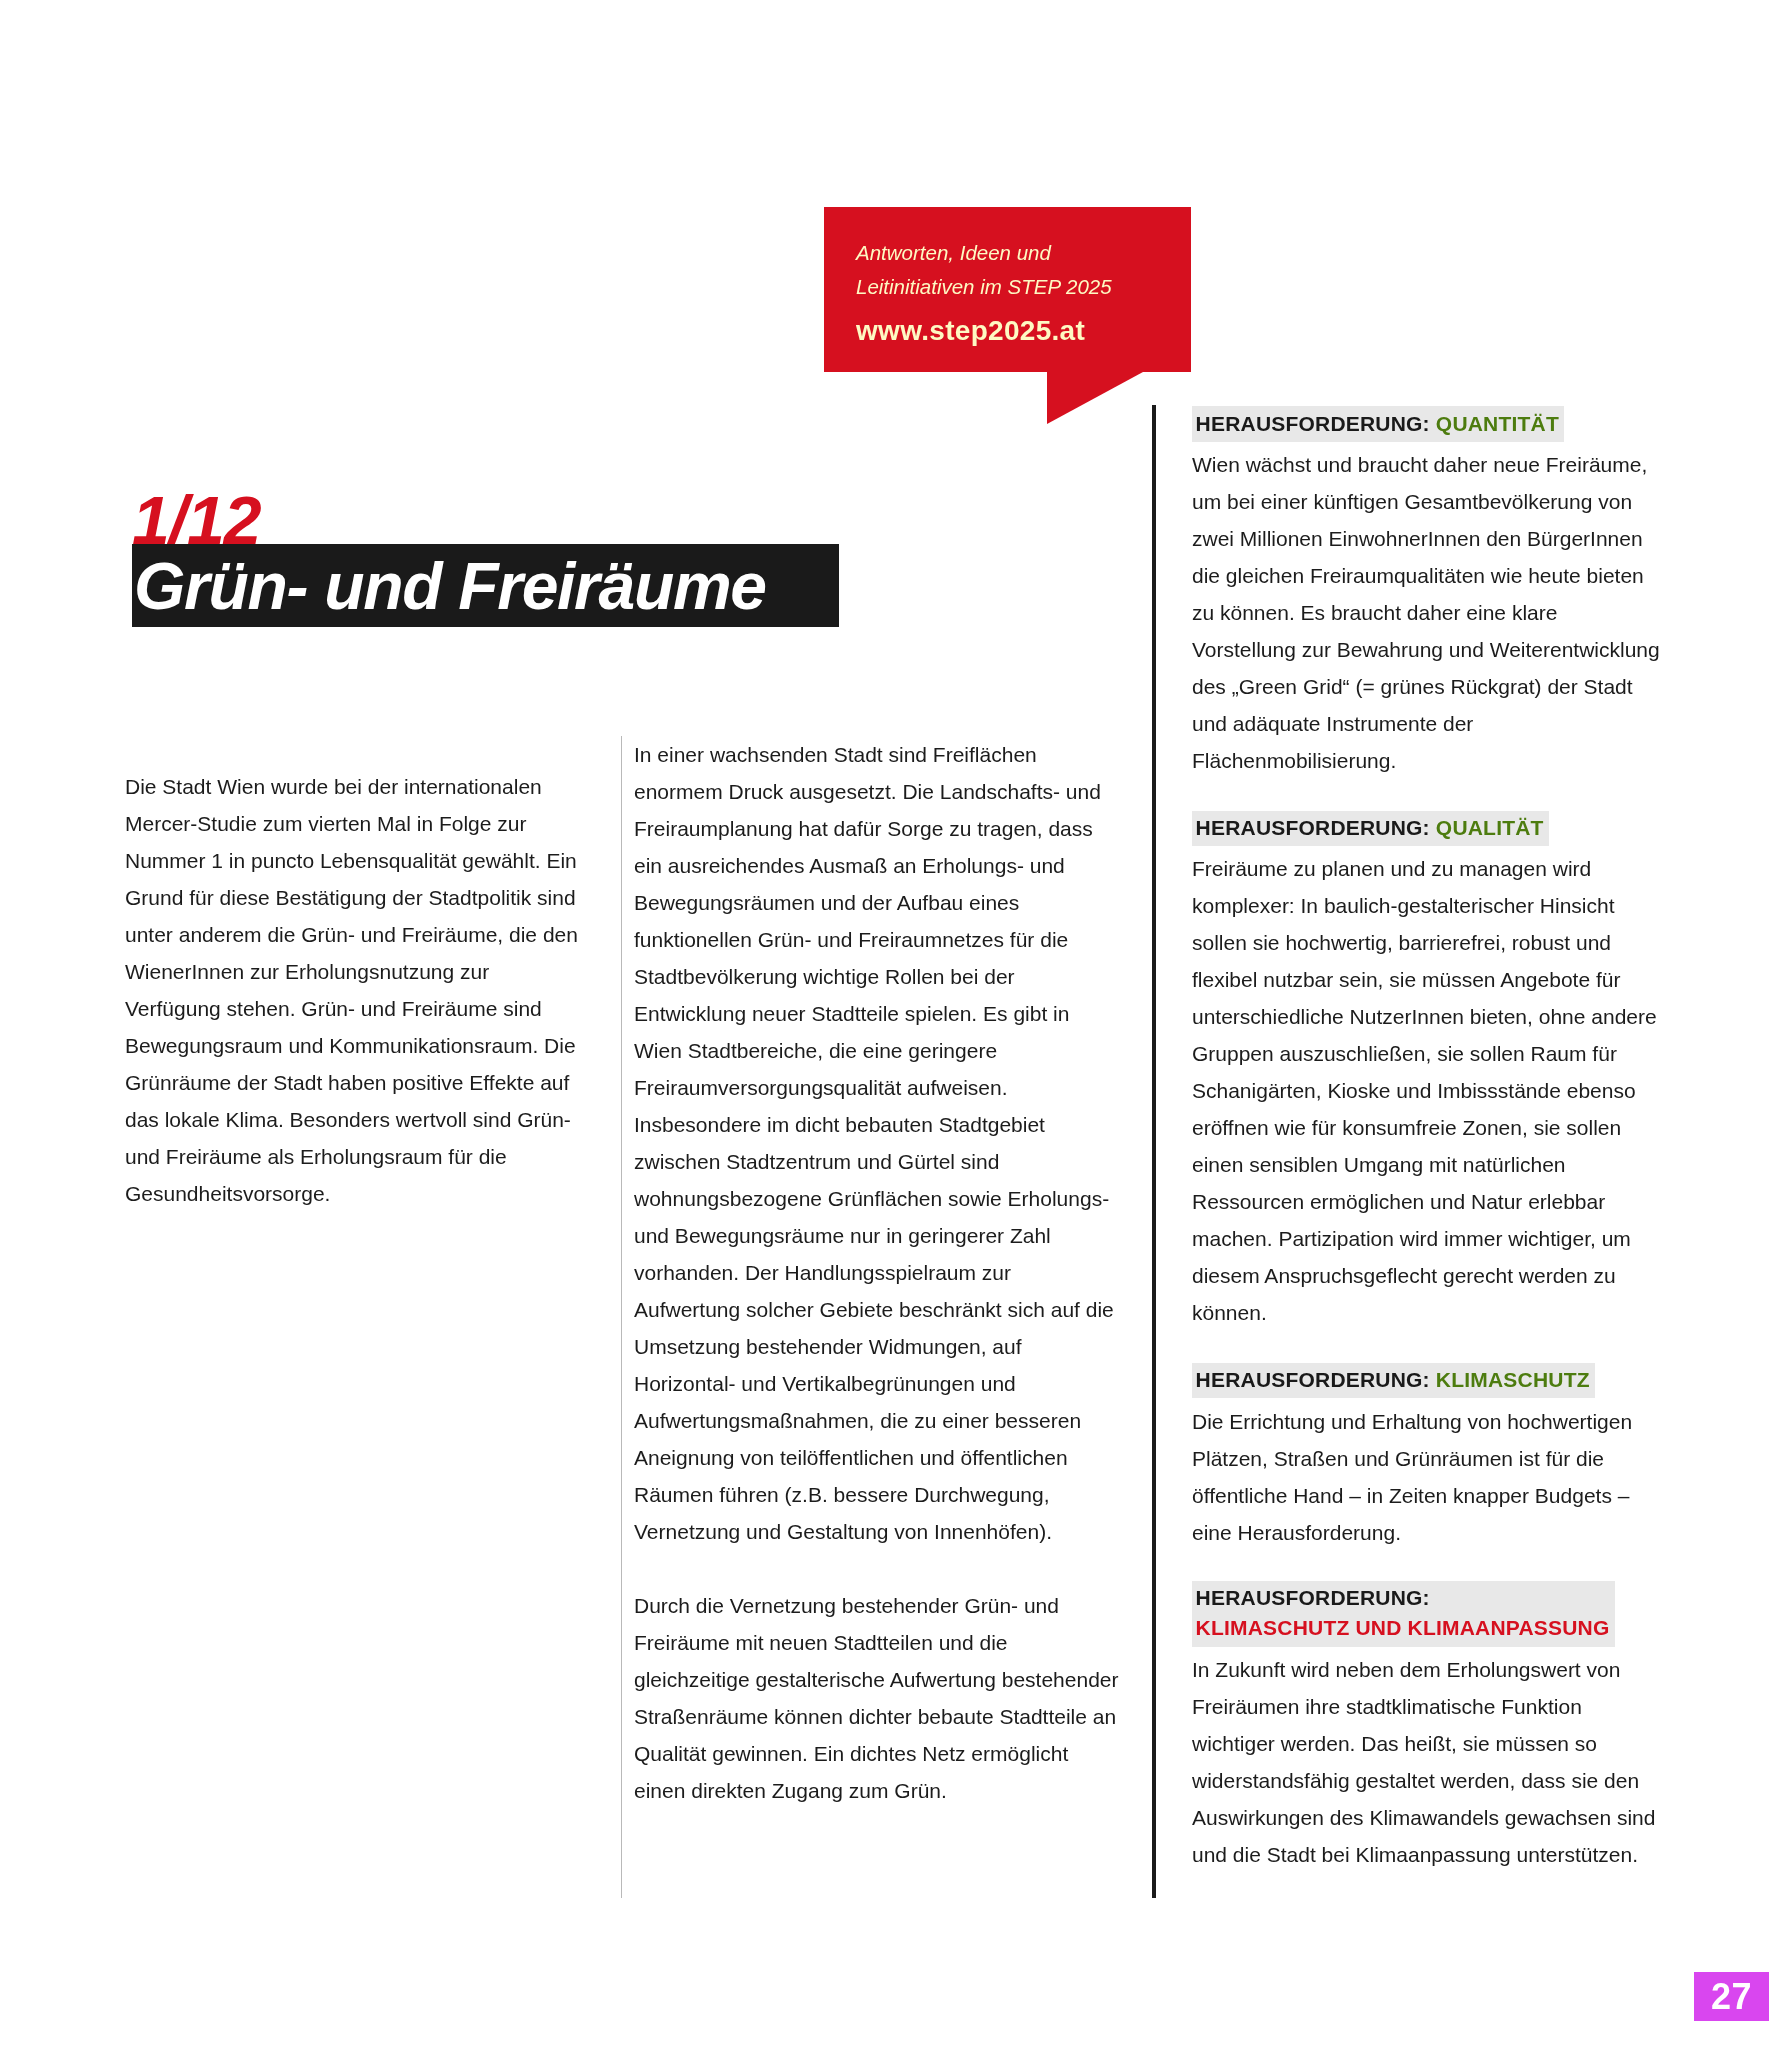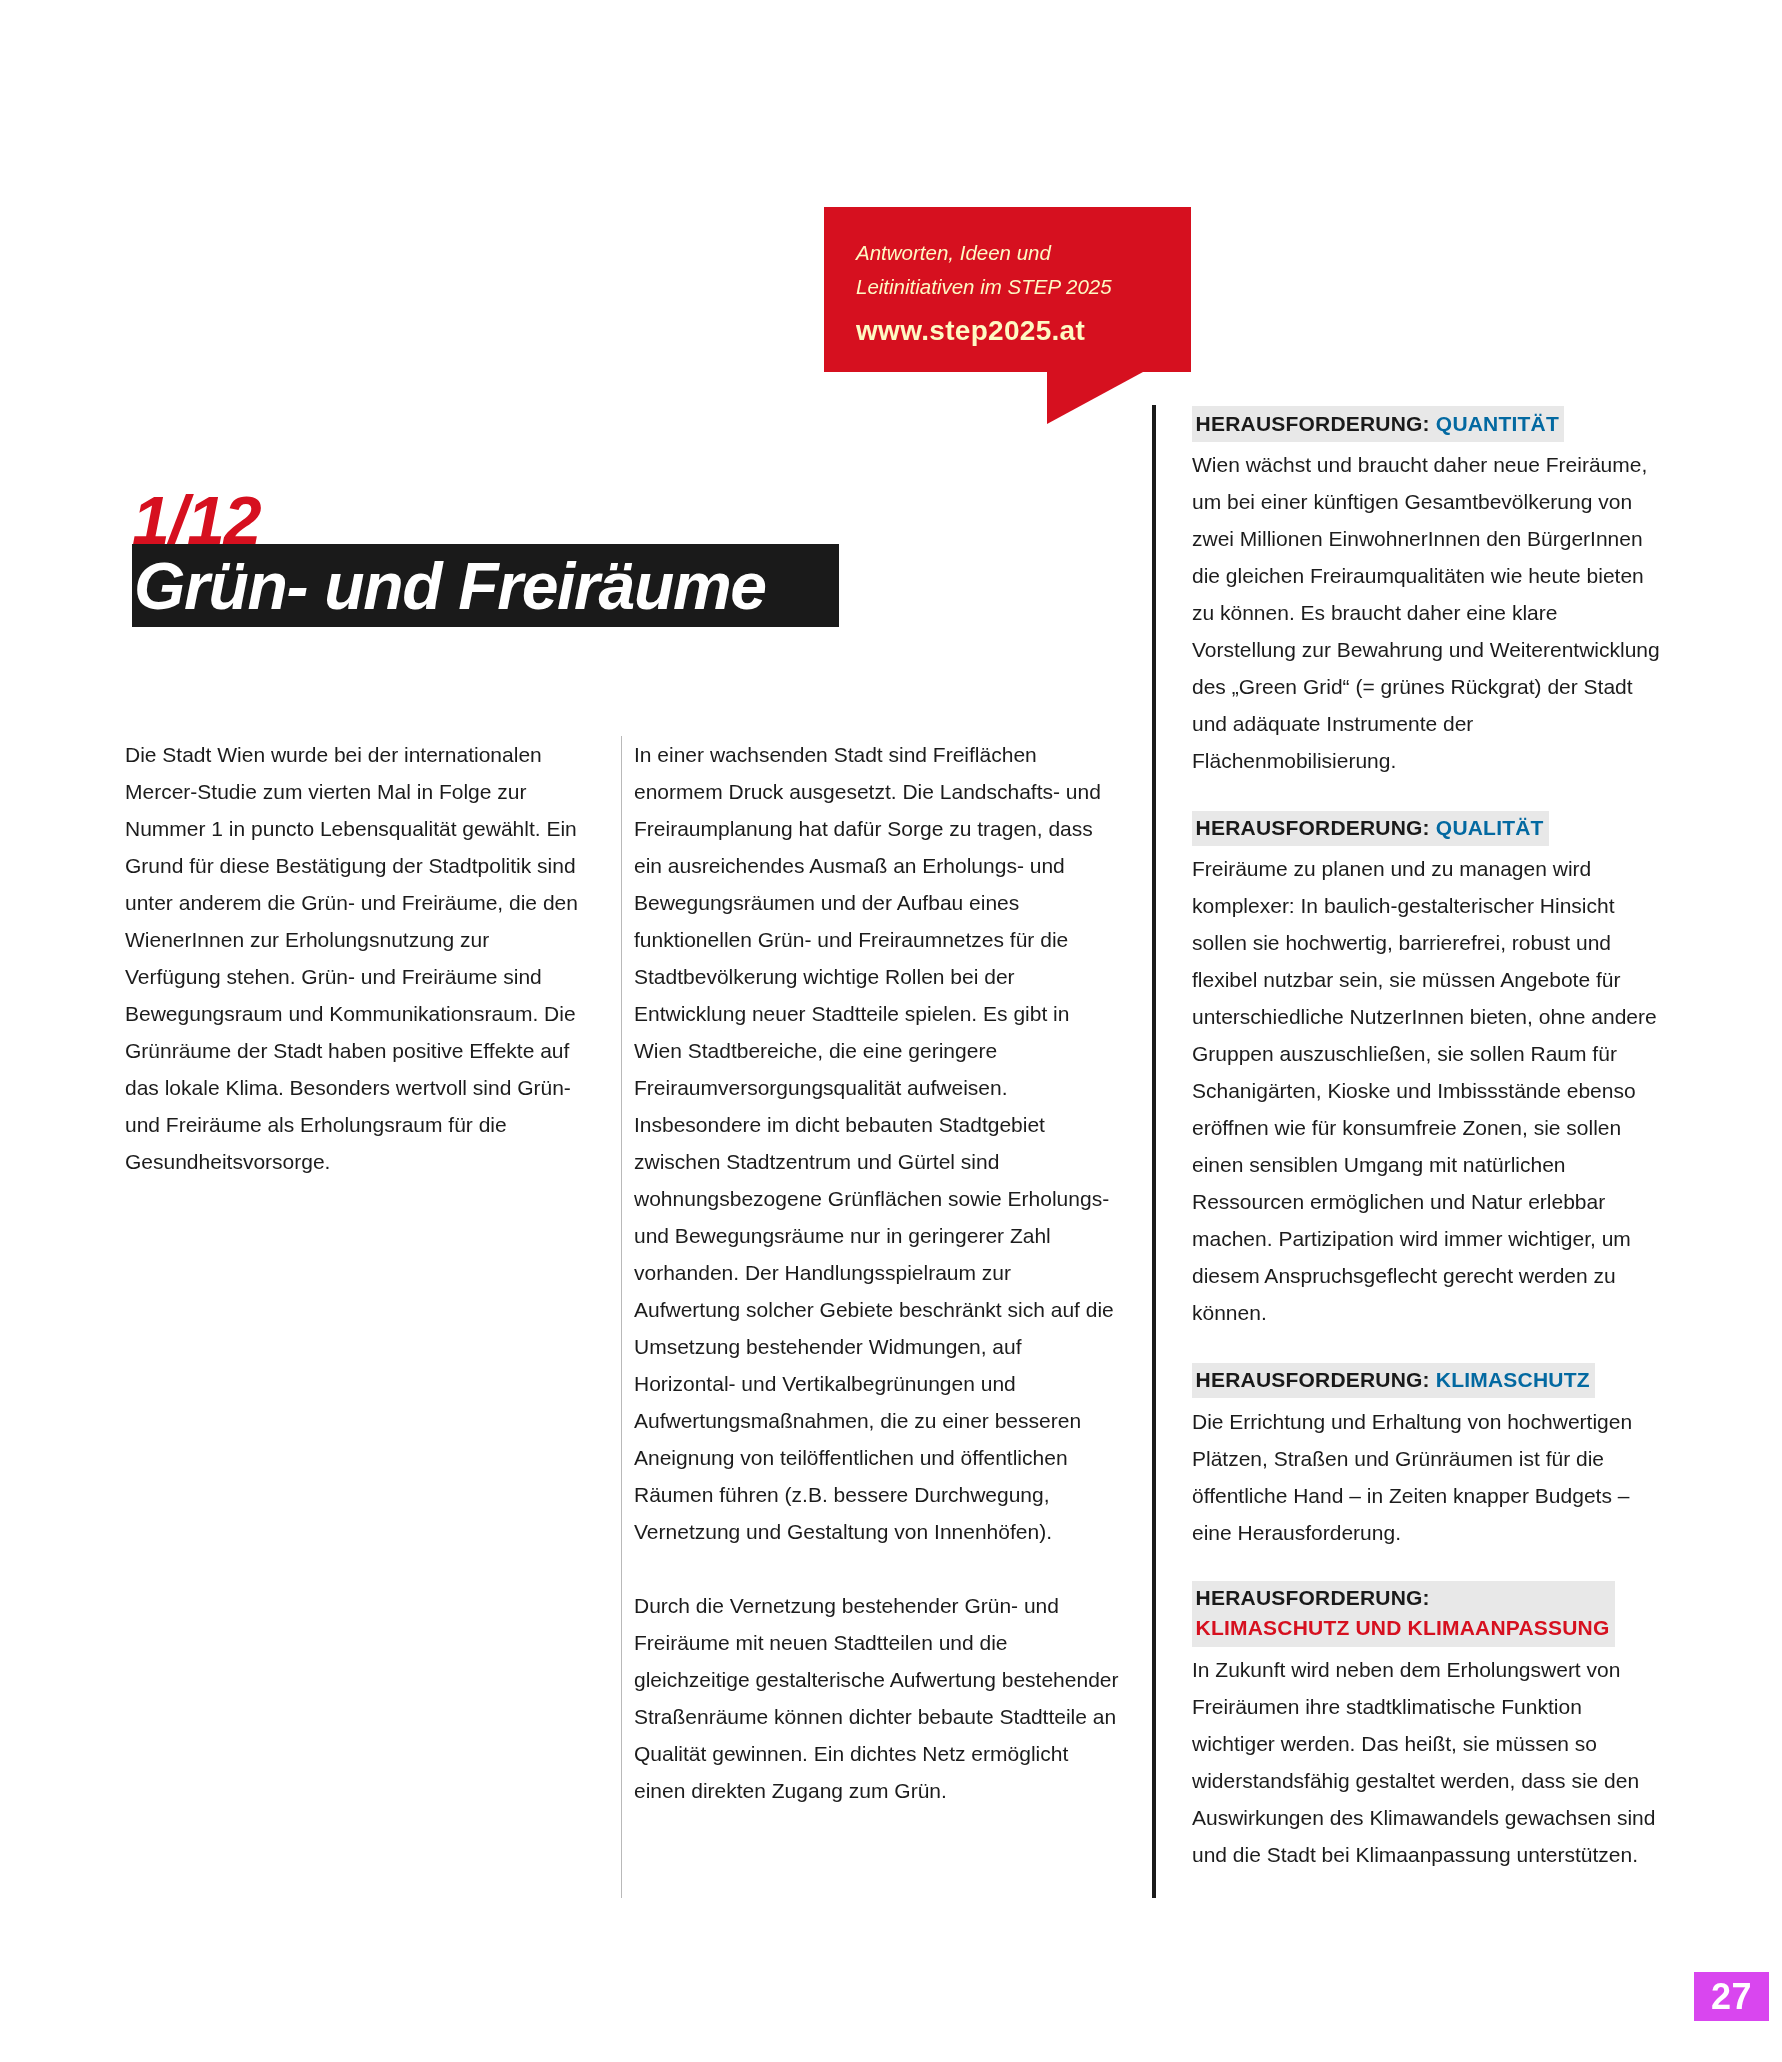--- a/index.html
+++ b/index.html
@@ -95,21 +95,21 @@
     position: absolute;
     font-size: 21px;
     line-height: 37px;
     color: #1c1c1c;
   }
   .col p {
     margin: 0 0 37px 0;
   }
   .col-1 {
     left: 125px;
-    top: 736px;
+    top: 768px;
     width: 460px;
   }
   .col-2 {
     left: 634px;
     top: 736px;
     width: 486px;
   }
   .col-3 {
     left: 1192px;
     top: 405px;
@@ -139,21 +139,21 @@
     background: #e8e8e8;
     font-weight: bold;
     font-size: 21px;
     line-height: 30px;
     letter-spacing: 0.2px;
     padding: 2.7px 5.3px 2.7px 3.6px;
     margin-bottom: 4.5px;
     color: #1a1a1a;
   }
   .challenge-head .accent {
-    color: #0369a1;
+    color: #4d7c0f;
   }
   .challenge-head.two-line {
     padding-bottom: 3.6px;
   }
   .challenge-head .l2 {
     display: block;
     color: #d6101f;
   }
   .challenge-block {
     margin-bottom: 30px;

